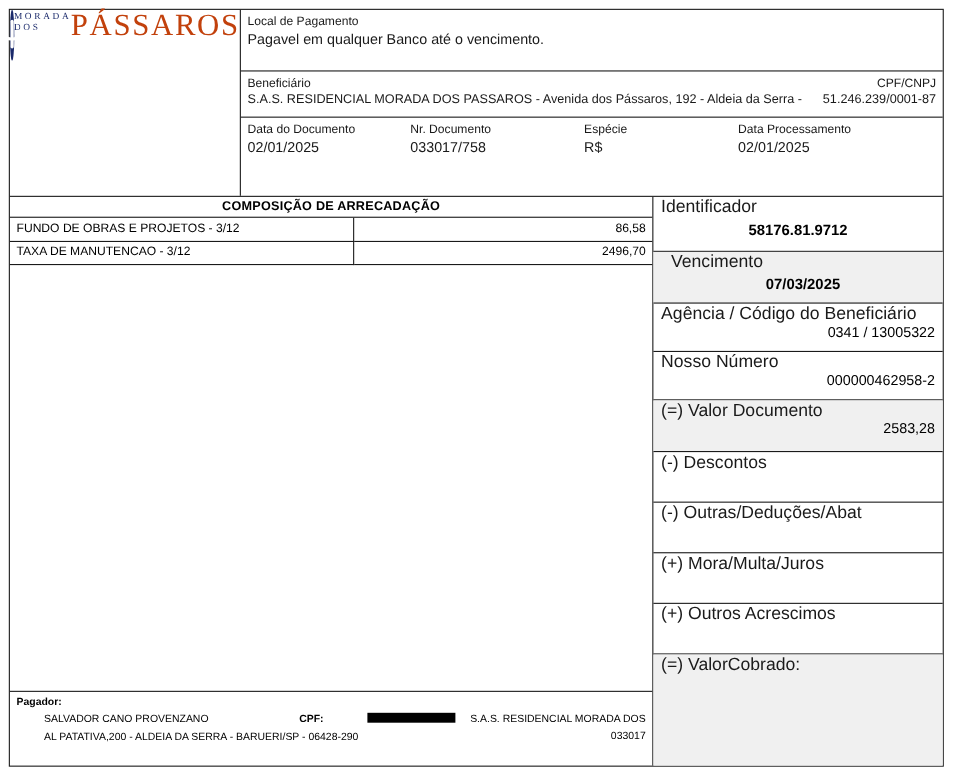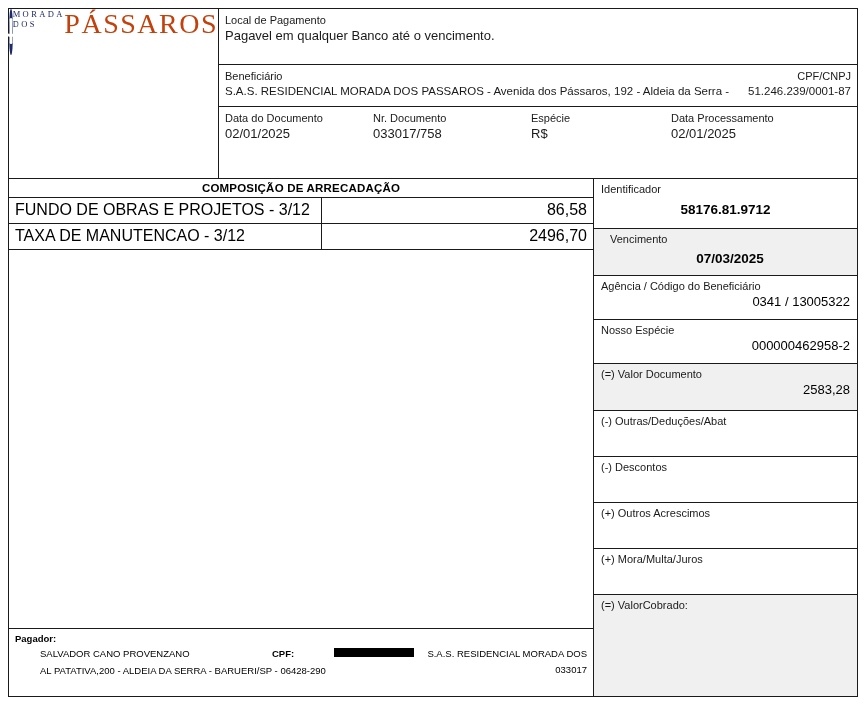--- a/index.html
+++ b/index.html
@@ -145,21 +145,21 @@
     letter-spacing: .2px;
     font-weight: bold;
   }
   .comp-table {
     border-collapse: collapse;
     width: 100%;
     table-layout: fixed;
   }
   .comp-table td {
     border-bottom: 1px solid #1a1a1a;
-    font-size: 16px;
+    font-size: 11px;
     padding: 3px 6px 4px 6px;
     height: 21px;
     vertical-align: middle;
   }
   .comp-desc { border-right: 1px solid #1a1a1a; }
   .comp-val { text-align: right; }
   .comp-spacer { flex: 1; }
 
   .pagador {
     border-top: 1px solid #1a1a1a;
@@ -196,21 +196,21 @@
   .mid-right {
     flex: 1;
     display: flex;
     flex-direction: column;
   }
   .rcell {
     border-bottom: 1px solid #1a1a1a;
     padding: 3px 7px 4px 7px;
     position: relative;
   }
-  .rcell .lbl { font-size: 11px; }
+  .rcell .lbl { font-size: 16px; }
   .rcell .rv {
     font-size: 13px;
     text-align: right;
     line-height: 18px;
   }
   .rcell .rv-center {
     text-align: center;
     font-weight: bold;
     font-size: 13.5px;
   }
@@ -329,49 +329,49 @@
           <div class="lbl">Vencimento</div>
           <div class="rv rv-center">07/03/2025</div>
         </div>
 
         <div class="rcell agc">
           <div class="lbl">Agência / Código do Beneficiário</div>
           <div class="rv">0341 / 13005322</div>
         </div>
 
         <div class="rcell nosso">
-          <div class="lbl">Nosso Espécie</div>
+          <div class="lbl">Nosso Número</div>
           <div class="rv">000000462958-2</div>
         </div>
 
         <div class="rcell valdoc shade">
           <div class="lbl">(=) Valor Documento</div>
           <div class="rv">2583,28</div>
         </div>
 
         <div class="rcell rgrow">
+          <div class="lbl">(-) Descontos</div>
+          <div class="rv"></div>
+        </div>
+
+        <div class="rcell rgrow">
           <div class="lbl">(-) Outras/Deduções/Abat</div>
           <div class="rv"></div>
         </div>
 
         <div class="rcell rgrow">
-          <div class="lbl">(-) Descontos</div>
+          <div class="lbl">(+) Mora/Multa/Juros</div>
           <div class="rv"></div>
         </div>
 
         <div class="rcell rgrow">
           <div class="lbl">(+) Outros Acrescimos</div>
           <div class="rv"></div>
         </div>
 
-        <div class="rcell rgrow">
-          <div class="lbl">(+) Mora/Multa/Juros</div>
-          <div class="rv"></div>
-        </div>
-
         <div class="rcell rlast">
           <div class="lbl">(=) ValorCobrado:</div>
           <div class="rv"></div>
         </div>
 
       </div>
     </div>
 
   </div>
 </div>

